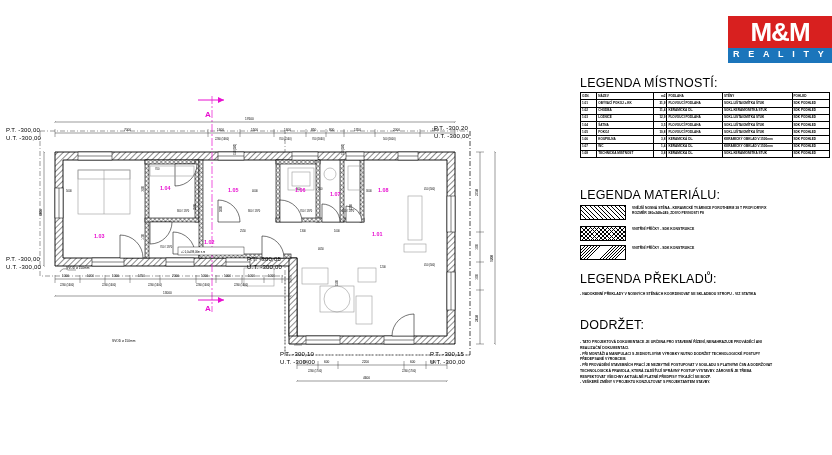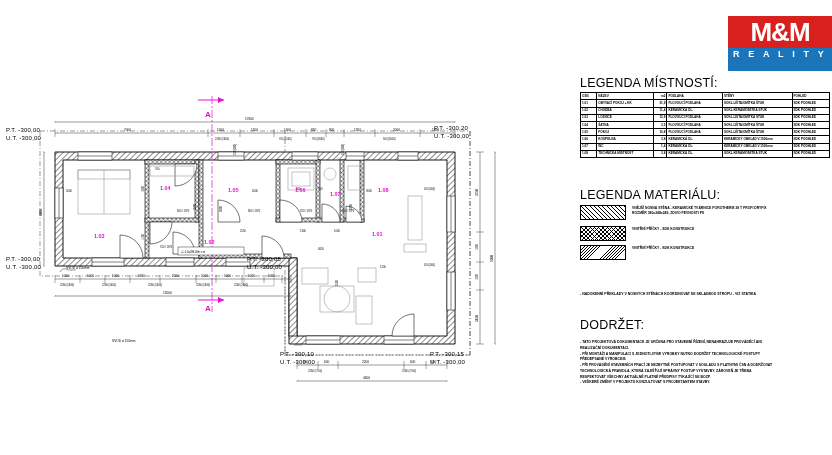--- a/index.html
+++ b/index.html
@@ -5,21 +5,21 @@
   html,body{margin:0;padding:0;background:#fff;}
   body{width:832px;height:455px;overflow:hidden;font-family:"Liberation Sans",sans-serif;color:#000;}
   #root{position:relative;width:832px;height:455px;}
 
   
   .panel{position:absolute;left:578px;top:0;width:254px;height:455px;}
   .logo{position:absolute;left:108px;top:16px;width:104px;height:45px;margin-left:42px;}
   .logo .mm{position:absolute;left:0;top:0;width:104px;height:32px;background:#d8201f;
             color:#fff;font-weight:bold;font-size:26px;letter-spacing:-1px;text-align:center;
             line-height:32px;font-family:"Liberation Sans",sans-serif;}
-  .logo .rl{position:absolute;left:0;top:32px;width:104px;height:23px;background:#1b75bb;
+  .logo .rl{position:absolute;left:0;top:32px;width:104px;height:15px;background:#1b75bb;
             color:#fff;font-size:9px;letter-spacing:3.2px;text-align:center;line-height:13px;font-weight:bold;}
   .sect-title{position:absolute;font-size:12.5px;font-weight:normal;letter-spacing:.2px;text-align:right;}
 
   
   .rtab{position:absolute;left:2px;top:92px;width:250px;border-collapse:collapse;
         font-size:3.1px;line-height:1;}
   .rtab td,.rtab th{border:.4px solid #000;padding:0 1px;height:6.2px;
         font-size:3.1px;font-weight:bold;text-align:left;white-space:nowrap;overflow:hidden;}
   .rtab th{height:6.4px;}
   .c-dzn{width:16px;} .c-naz{width:62px;} .c-m2{width:13px;text-align:right !important;}
@@ -450,20 +450,21 @@
     </div>
     <div class="mat-row" style="top:226px;">
       <div class="swatch sw-b"></div>
       <div class="mat-txt">VNITŘNÍ PŘÍČKY - SDK KONSTRUKCE</div>
     </div>
     <div class="mat-row" style="top:245px;">
       <div class="swatch sw-c"></div>
       <div class="mat-txt">VNITŘNÍ PŘÍČKY - SDK KONSTRUKCE</div>
     </div>
 
+    <div class="sect-title" style="left:2px;top:272px;">LEGENDA PŘEKLADŮ:</div>
     <div class="note-line" style="top:292px;">- NADOKENNÍ PŘEKLADY V NOSNÝCH STĚNÁCH KOORDINOVAT SE SKLADBOU STROPU - VIZ STATIKA</div>
 
     <div class="sect-title" style="left:2px;top:318px;">DODRŽET:</div>
     <div class="notes" style="top:340px;" id="notes-list">
         <div>- TATO PROJEKTOVÁ DOKUMENTACE JE URČENA PRO STAVEBNÍ ŘÍZENÍ, NENAHRAZUJE PROVÁDĚCÍ ANI</div>
         <div>  REALIZAČNÍ DOKUMENTACI.</div>
         <div>- PŘI MONTÁŽI A MANIPULACI S JEDNOTLIVÝMI VÝROBKY NUTNO DODRŽET TECHNOLOGICKÉ POSTUPY</div>
         <div>  PŘEDEPSANÉ VÝROBCEM.</div>
         <div>- PŘI PROVÁDĚNÍ STAVEBNÍCH PRACÍ JE NEZBYTNÉ POSTUPOVAT V SOULADU S PLATNÝMI ČSN A DODRŽOVAT</div>
         <div>  TECHNOLOGICKÁ PRAVIDLA, KTERÁ ZAJIŠŤUJÍ SPRÁVNÝ POSTUP VÝSTAVBY. ZÁROVEŇ JE TŘEBA</div>

